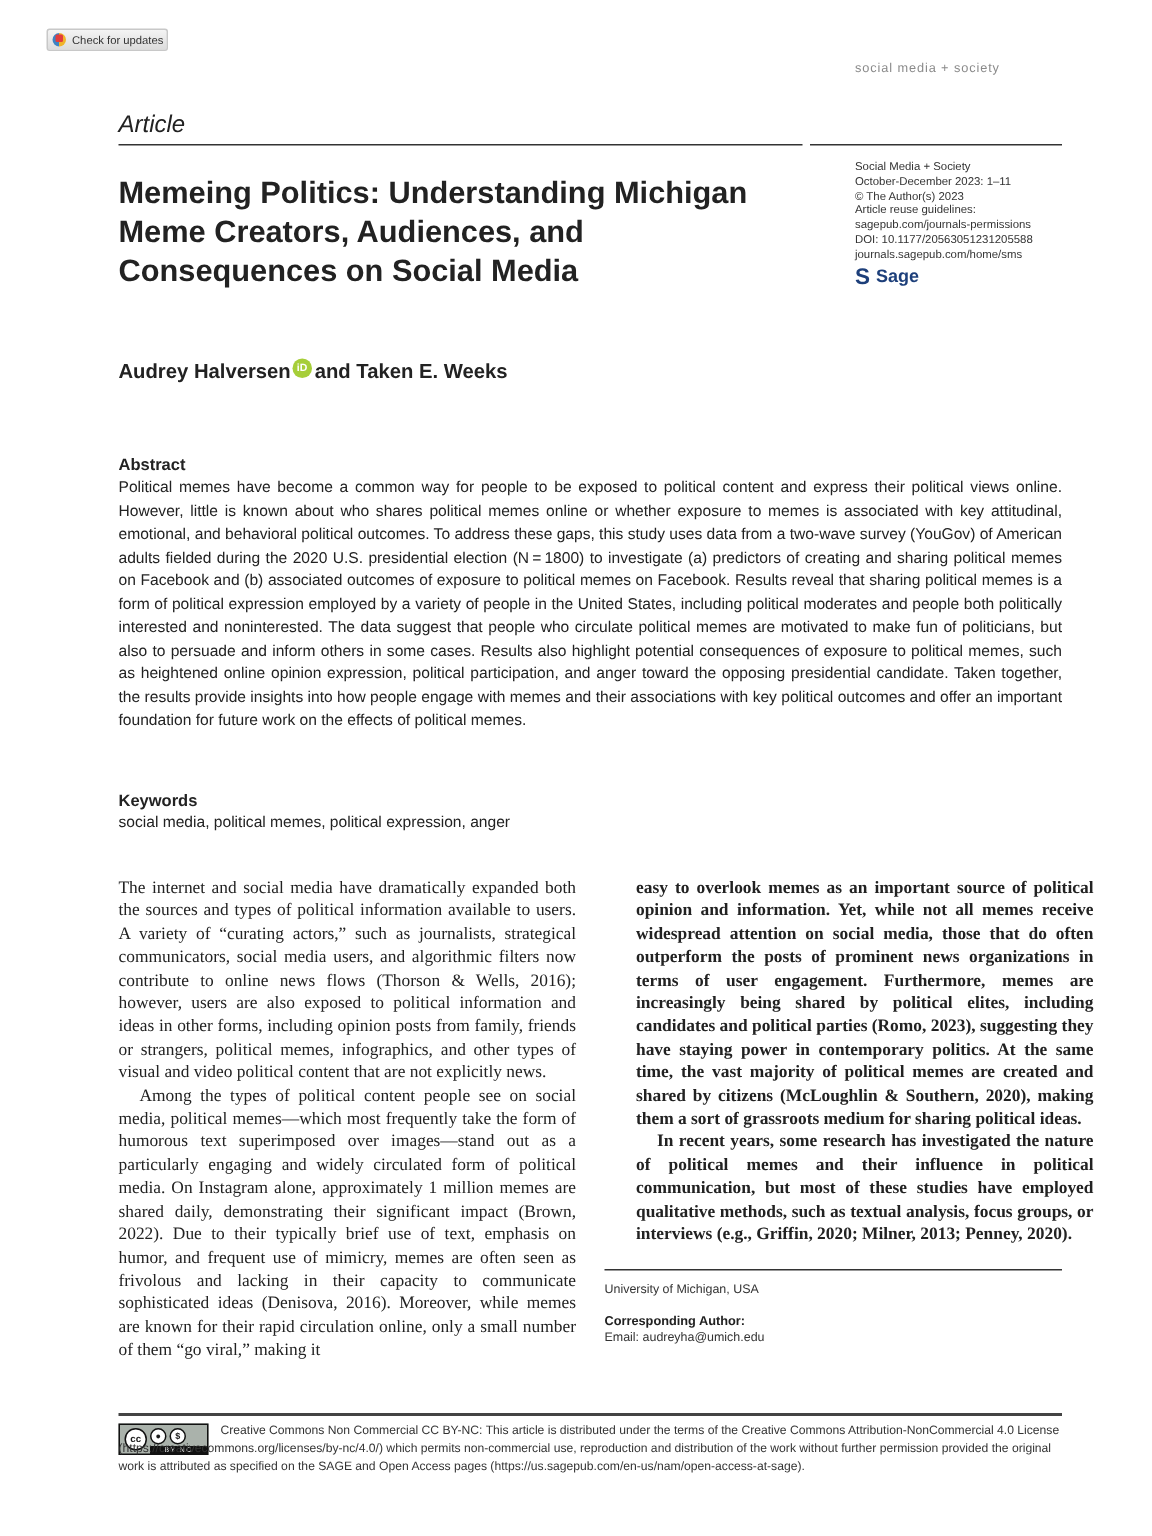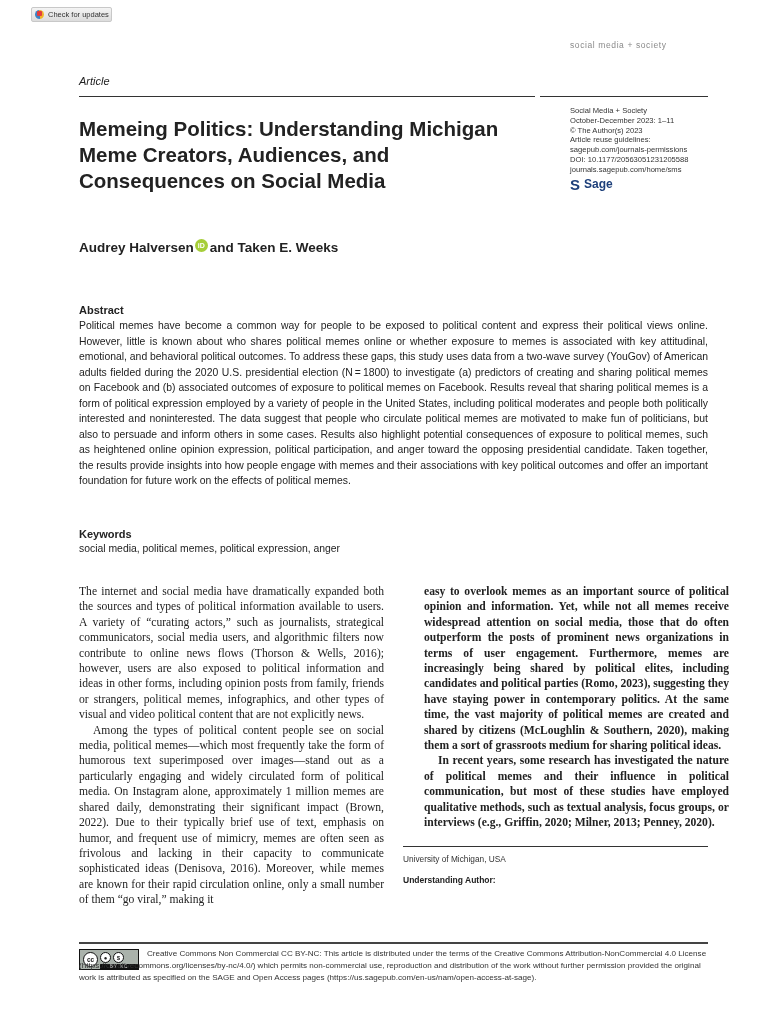--- a/index.html
+++ b/index.html
@@ -1,29 +1,29 @@
 <!DOCTYPE html>
 <html><head>
 <meta charset="utf-8">
 <style>
   html, body { margin: 0; padding: 0; background: #ffffff; }
   body { width: 768px; height: 1024px; position: relative; overflow: hidden; color: #1c1c1c; }
   .sans { font-family: "Liberation Sans", "DejaVu Sans", sans-serif; }
   .serif { font-family: "Liberation Serif", "DejaVu Serif", serif; }
 
   .check-updates {
-    position: absolute; left: 31px; top: 7px; width: 81px; height: 15px;
+    position: absolute; left: 31px; top: 19px; width: 81px; height: 15px;
     background: linear-gradient(#f4f4f4, #dcdcdc); border: 1px solid #c8c8c8; border-radius: 2px;
     display: flex; align-items: center; gap: 4px; padding-left: 3px; box-sizing: border-box;
     font-size: 7.5px; color: #333;
   }
   .cu-icon { width: 9px; height: 9px; border-radius: 50%; background: conic-gradient(#f0b42a 0 50%, #3c83c4 50% 100%); position: relative; }
   .cu-icon::after { content: ""; position: absolute; left: 2px; top: 1px; width: 5px; height: 5px; background: #e23d3d; border-radius: 1px; }
 
-  .article-label { position: absolute; left: 79px; top: 75px; font-size: 11px; font-style: italic; color: #222; }
+  .article-label { position: absolute; left: 79px; top: 75px; font-size: 16px; font-style: italic; color: #222; }
   .top-rule { position: absolute; left: 79px; top: 96px; width: 456px; height: 1px; background: #333; }
 
   .logo { position: absolute; left: 570px; top: 38px; }
   .logo-main { font-size: 34px; color: #9a9a9a; letter-spacing: -0.5px; line-height: 34px; font-weight: 400; }
   .logo-sub { font-size: 8.5px; color: #8a8a8a; letter-spacing: 0.6px; margin-top: 2px; }
   .logo-rule { position: absolute; left: 540px; top: 96px; width: 168px; height: 1px; background: #333; }
 
   .meta { position: absolute; left: 570px; top: 106px; font-size: 7.6px; line-height: 9.8px; color: #333; }
   .sage { display: flex; align-items: center; gap: 4px; margin-top: 3px; color: #1d3f7a; font-weight: 700; font-size: 12px; }
   .sage-s { font-size: 15px; font-weight: 900; color: #1d3f7a; line-height: 14px; }
@@ -108,22 +108,23 @@
   <p>The internet and social media have dramatically expanded both the sources and types of political information available to users. A variety of “curating actors,” such as journalists, strategical communicators, social media users, and algorithmic filters now contribute to online news flows (Thorson &amp; Wells, 2016); however, users are also exposed to political information and ideas in other forms, including opinion posts from family, friends or strangers, political memes, infographics, and other types of visual and video political content that are not explicitly news.</p>
   <p class="indent">Among the types of political content people see on social media, political memes—which most frequently take the form of humorous text superimposed over images—stand out as a particularly engaging and widely circulated form of political media. On Instagram alone, approximately 1 million memes are shared daily, demonstrating their significant impact (Brown, 2022). Due to their typically brief use of text, emphasis on humor, and frequent use of mimicry, memes are often seen as frivolous and lacking in their capacity to communicate sophisticated ideas (Denisova, 2016). Moreover, while memes are known for their rapid circulation online, only a small number of them “go viral,” making it</p>
 </div>
 <div class="col col-right serif">
   <p>easy to overlook memes as an important source of political opinion and information. Yet, while not all memes receive widespread attention on social media, those that do often outperform the posts of prominent news organizations in terms of user engagement. Furthermore, memes are increasingly being shared by political elites, including candidates and political parties (Romo, 2023), suggesting they have staying power in contemporary politics. At the same time, the vast majority of political memes are created and shared by citizens (McLoughlin &amp; Southern, 2020), making them a sort of grassroots medium for sharing political ideas.</p>
   <p class="indent">In recent years, some research has investigated the nature of political memes and their influence in political communication, but most of these studies have employed qualitative methods, such as textual analysis, focus groups, or interviews (e.g., Griffin, 2020; Milner, 2013; Penney, 2020).</p>
 </div>
 
 <div class="aff-rule"></div>
 <div class="affil sans">University of Michigan, USA</div>
-<div class="corr-h sans">Understanding Author:</div>
+<div class="corr-h sans">Corresponding Author:</div>
 <div class="corr sans">
+  <div>Email: audreyha@umich.edu</div>
 </div>
 
 <div class="license-rule"></div>
 <div class="cc-badge sans">
   <div class="cc-circle">cc</div>
   <div class="cc-right">
     <div class="cc-icons">
       <span class="cc-small">●</span>
       <span class="cc-small">$</span>
     </div>

